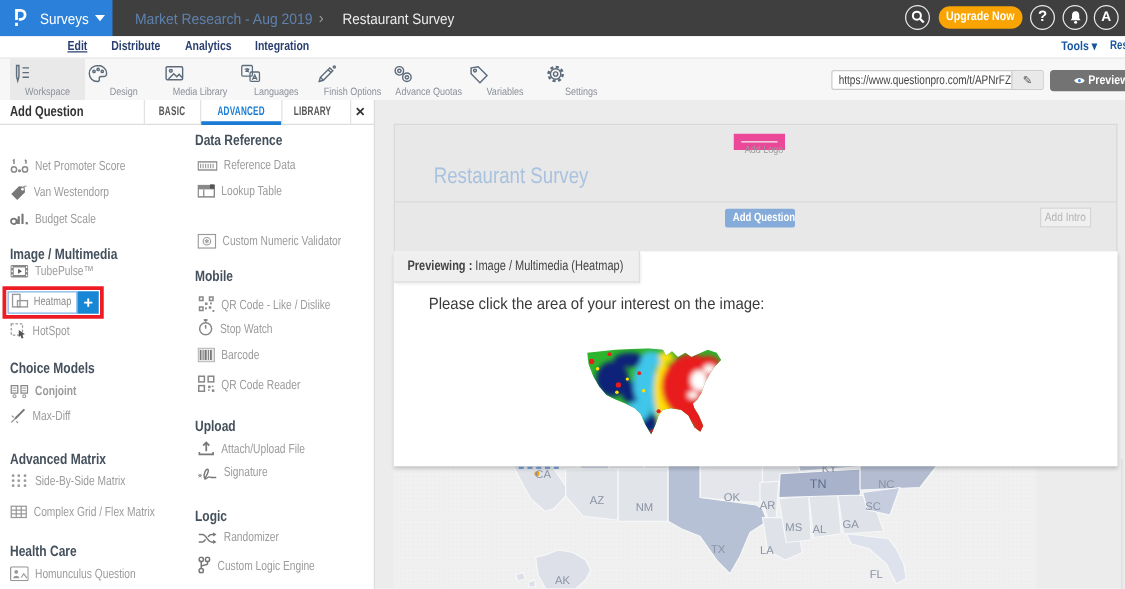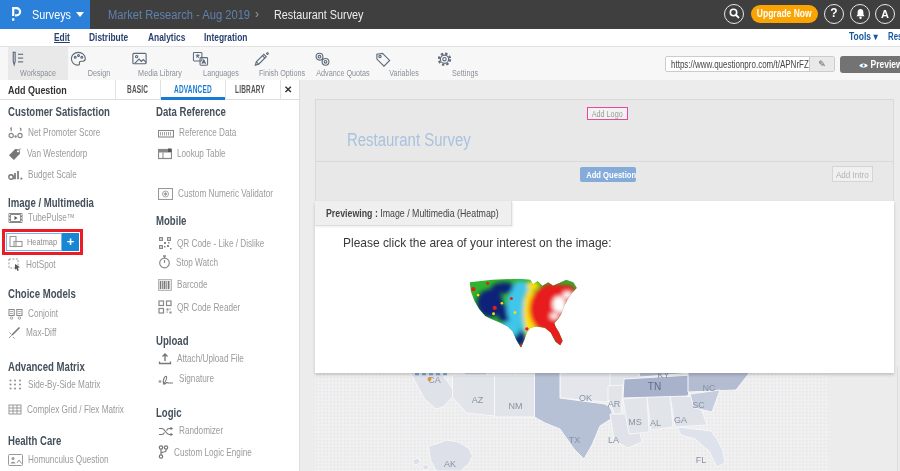--- a/index.html
+++ b/index.html
@@ -42,21 +42,21 @@
 .sechead{position:absolute;font-size:12px;font-weight:bold;color:#44505c;white-space:nowrap;}
 .itm{position:absolute;font-size:10.5px;color:#9b9b9b;white-space:nowrap;}
 .itm svg{vertical-align:-3px;margin-right:5px;}
 
 .redbox{position:absolute;left:2px;top:149px;width:81px;height:26px;border:3px solid #ed1c24;}
 .hmbtn{position:absolute;left:6px;top:153px;width:56px;height:18px;background:#fff;border:1px solid #7fb2e5;font-size:9.5px;color:#8a8a8a;white-space:nowrap;line-height:16px;overflow:hidden;}
 .hmplus{position:absolute;left:62px;top:153px;width:17px;height:18px;background:#1787d5;color:#fff;font-weight:bold;font-size:13px;text-align:center;line-height:17px;}
 
 .main{position:absolute;left:300px;top:80px;width:600px;height:391px;background:#ececec;}
 .spanel{position:absolute;left:14.5px;top:19px;width:579px;height:103px;background:#e8e8e8;border:1px solid #d9d9d9;}
-.addlogo{position:absolute;left:271px;top:7px;width:41px;height:13px;border:1px solid #ec4899;background:rgba(255,255,255,.45);font-size:8.5px;color:#9a9a9a;text-align:center;line-height:12px;}
+.addlogo{position:absolute;left:271px;top:7px;width:41px;height:13px;border:6px solid #ec4899;background:rgba(255,255,255,.45);font-size:8.5px;color:#9a9a9a;text-align:center;line-height:12px;}
 .stitle{position:absolute;left:31.5px;top:30px;font-size:18px;color:#a9c2de;white-space:nowrap;}
 .sline{position:absolute;left:0;top:61px;width:577px;height:0;border-top:1px solid #d9d9d9;}
 .addq{position:absolute;left:264px;top:67px;width:56px;height:15px;background:#84abd9;border-radius:2px;color:#fff;font-size:9.5px;font-weight:bold;text-align:center;line-height:15px;white-space:nowrap;}
 .addq span{display:inline-block;transform:scaleX(.8);transform-origin:50% 50%;}
 .addintro{position:absolute;left:516px;top:66px;width:41px;height:16px;border:1px solid #d5d5d5;background:rgba(255,255,255,.35);color:#b3b3b3;font-size:9.5px;text-align:left;line-height:15px;}
 
 .mapwidget{position:absolute;left:14.5px;top:240px;width:514px;height:151px;background:#f0f0f1;background-image:radial-gradient(#e5e5e8 0.6px,transparent 0.7px);background-size:3.5px 3.5px;}
 
 .card{position:absolute;left:314.5px;top:200.5px;width:579px;height:172.5px;background:#fff;box-shadow:0 2px 3px rgba(0,0,0,.18);}
 .ptab{position:absolute;left:0;top:0;width:197px;height:25px;background:#efefef;border-right:1px solid #ddd;border-bottom:1px solid #ddd;box-shadow:1px 1px 2px rgba(0,0,0,.08);font-size:11px;color:#444;line-height:25px;white-space:nowrap;}
@@ -161,21 +161,20 @@
     <span class="tab" style="left:126.5px;"><span class="cx" style="transform:scaleX(.65);">BASIC</span></span>
     <span class="tab sel" style="left:174px;"><span class="cx" style="transform:scaleX(.65);">ADVANCED</span></span>
     <span class="tab" style="left:235px;"><span class="cx" style="transform:scaleX(.65);">LIBRARY</span></span>
     <span class="tab" style="left:284px;color:#333;font-size:10px;">✕</span>
     <div class="tabline"></div>
     <div class="abs" style="left:115px;top:0;width:1px;height:20px;background:#e2e2e2;"></div>
     <div class="abs" style="left:160px;top:0;width:1px;height:20px;background:#e2e2e2;"></div>
     <div class="abs" style="left:225px;top:0;width:1px;height:20px;background:#e2e2e2;"></div>
     <div class="abs" style="left:280px;top:0;width:1px;height:20px;background:#e2e2e2;"></div>
   </div>
-  <div class="sechead" style="left:8px;top:25px;"><span class="t2">Customer Satisfaction</span></div>
   <div class="itm" style="left:8px;top:46px;"><svg width="15" height="13">
         <g fill="none" stroke="#888" stroke-width="1.2">
           <circle cx="3.2" cy="9.5" r="2.1"></circle>
           <circle cx="12" cy="9.5" r="2.1"></circle>
           <path d="M2.2 2.5 L3.2 2 L3.2 5.2 M12.8 2 L11.8 2.6 M12.8 2 L12.8 5"></path>
         </g>
         <circle cx="7.6" cy="10.5" r="1.2" fill="#888"></circle>
       </svg><span class="t">Net Promoter Score</span></div>
   <div class="itm" style="left:8px;top:67px;text-align:right;"><svg width="14" height="13">
         <path d="M1 8.2 L7.2 2 L11.6 2.4 L12 6.8 L5.8 13 Z" fill="#777"></path>
@@ -209,21 +208,21 @@
   <div class="hmbtn"><svg width="14" height="13" style="vertical-align:-3px;margin-left:2px;margin-right:4px;">
         <rect x="1" y="1.5" width="6" height="10" fill="none" stroke="#999" stroke-width="1.1"></rect>
         <rect x="5" y="6.5" width="8" height="5" fill="none" stroke="#999" stroke-width="1.1"></rect>
       </svg><span class="t" style="vertical-align:top;">Heatmap</span></div>
   <div class="hmplus">+</div>
   <div class="itm" style="left:8px;top:178px;"><svg width="13" height="13">
         <rect x="1" y="1" width="9" height="9" fill="none" stroke="#999" stroke-width="1" stroke-dasharray="2 1.4"></rect>
         <path d="M7 6 L12 9.3 L9.8 9.8 L10.8 12.3 L9.3 12.9 L8.4 10.4 L7 11.8 Z" fill="#555"></path>
       </svg><span class="t">HotSpot</span></div>
   <div class="sechead" style="left:8px;top:207px;"><span class="t2">Choice Models</span></div>
-  <div class="itm" style="left:8px;top:227px;"><svg width="15" height="12">
+  <div class="itm" style="left:8px;top:227px;font-weight:bold;"><svg width="15" height="12">
         <g fill="none" stroke="#888" stroke-width="1">
           <rect x="1" y="1.5" width="5.2" height="6"></rect>
           <rect x="8.8" y="1.5" width="5.2" height="6"></rect>
         </g>
         <g stroke="#999" stroke-width="0.8">
           <line x1="2" y1="3.5" x2="5" y2="3.5"></line>
           <line x1="9.8" y1="3.5" x2="12.8" y2="3.5"></line>
           <line x1="2" y1="5.5" x2="5" y2="5.5"></line>
           <line x1="9.8" y1="5.5" x2="12.8" y2="5.5"></line>
         </g>

